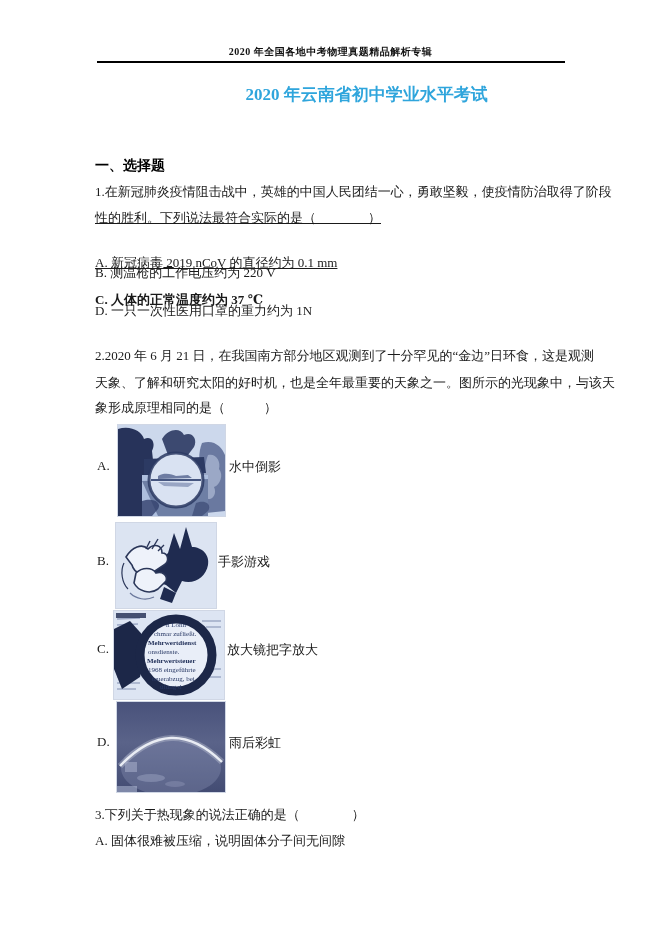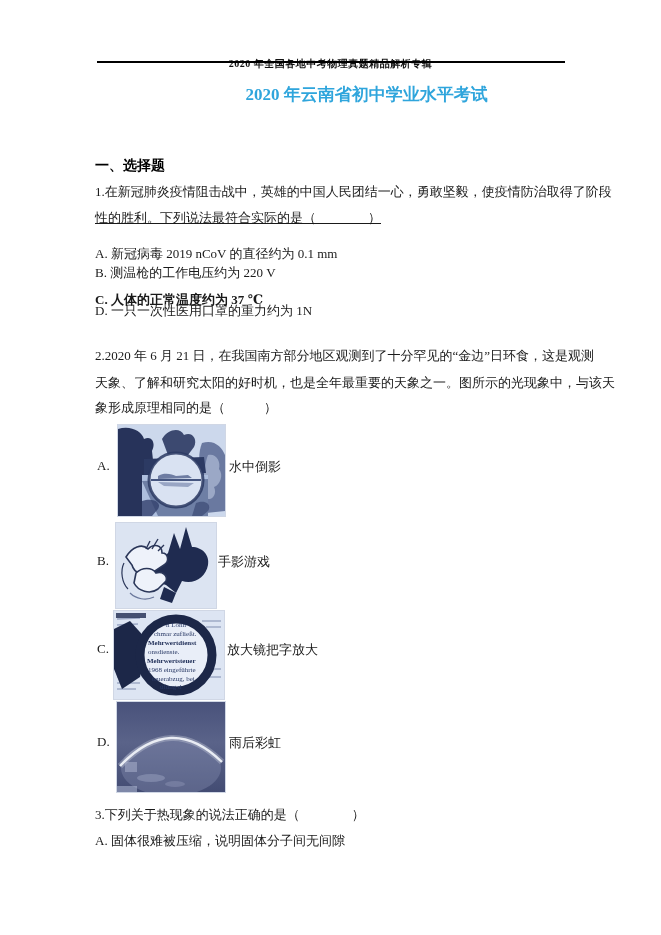--- a/index.html
+++ b/index.html
@@ -11,21 +11,20 @@
     color:#1a1a1a;
     overflow:hidden;
   }
   .abs{position:absolute;}
   .header-text{
     top:45px;left:0;width:661px;
     text-align:center;
     font-size:10px;font-weight:bold;color:#111;
     letter-spacing:0.5px;
     white-space:pre;
-    margin-top:12px;
   }
   .header-rule{
     top:61px;left:97px;width:468px;height:2px;background:#000;
   }
   .doc-title{
     left:0;width:661px;text-align:center;
     font-size:17px;font-weight:bold;color:#2fa5dc;
     white-space:pre;
   }
   .title-1{top:83px;margin-left:36px;}
@@ -52,21 +51,21 @@
 
   <div class="abs header-text">2020 年全国各地中考物理真题精品解析专辑</div>
   <div class="abs header-rule"></div>
 
   <div class="abs doc-title title-1">2020 年云南省初中学业水平考试</div>
 
   <div class="abs section-heading">一、选择题</div>
 
   <div class="abs bodyline" style="top:183px;">1.在新冠肺炎疫情阻击战中，英雄的中国人民团结一心，勇敢坚毅，使疫情防治取得了阶段</div>
   <div class="abs bodyline" style="top:209px;text-decoration:underline;">性的胜利。下列说法最符合实际的是（　　　　）</div>
-  <div class="abs bodyline" style="top:245px;">A. 新冠病毒 2019 nCoV 的直径约为 0.1 mm</div>
+  <div class="abs bodyline" style="top:254px;text-decoration:underline;">A. 新冠病毒 2019 nCoV 的直径约为 0.1 mm</div>
   <div class="abs bodyline" style="top:264px;">B. 测温枪的工作电压约为 220 V</div>
   <div class="abs bodyline" style="top:291px;font-weight:bold;">C. 人体的正常温度约为 37 ℃</div>
   <div class="abs bodyline" style="top:302px;">D. 一只一次性医用口罩的重力约为 1N</div>
 
   <div class="abs bodyline" style="top:347px;">2.2020 年 6 月 21 日，在我国南方部分地区观测到了十分罕见的“金边”日环食，这是观测</div>
   <div class="abs bodyline" style="top:374px;">天象、了解和研究太阳的好时机，也是全年最重要的天象之一。图所示的光现象中，与该天</div>
   <div class="abs bodyline" style="top:399px;">象形成原理相同的是（　　　）</div>
 
   <div class="abs fig-label" style="left:97px;top:458px;">A.</div>
   <div class="abs" style="left:117px;top:424px;">

